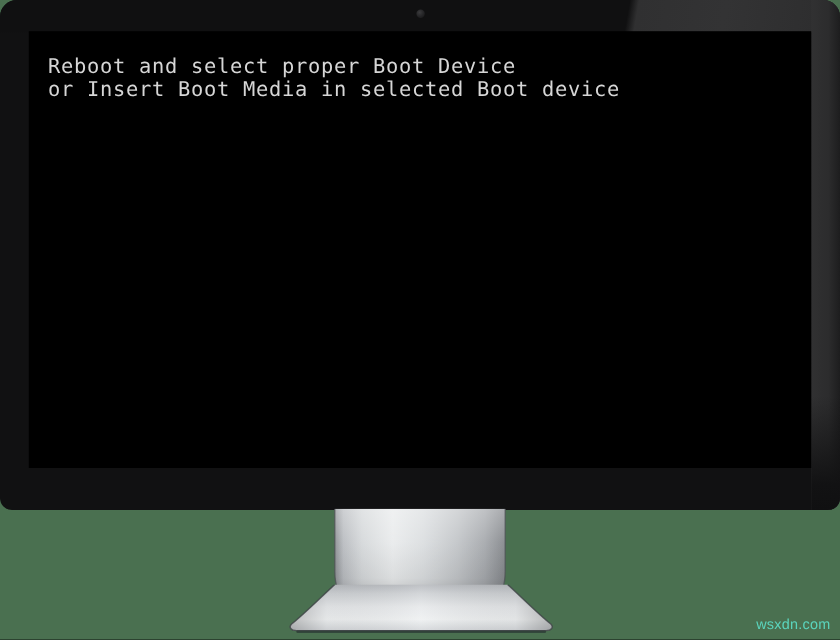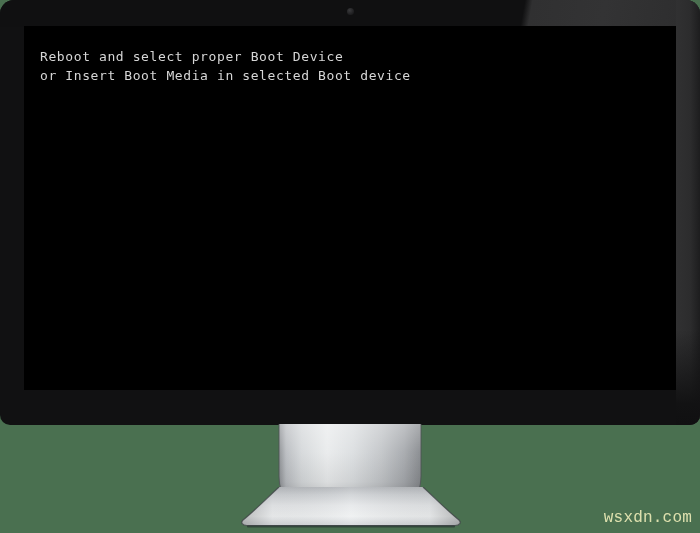--- a/index.html
+++ b/index.html
@@ -86,21 +86,21 @@
     height: 364px;
     background: #000000;
     overflow: hidden;
   }
   #screen-text {
     position: absolute;
     left: 16px;
     top: 21px;
     color: #d6d6d6;
     font-family: "DejaVu Sans Mono", "Liberation Mono", monospace;
-    font-size: 13px;
+    font-size: 17px;
     line-height: 19px;
     letter-spacing: 0.6px;
     white-space: pre;
     margin: 0;
   }
 
   
   #stand-neck {
     position: absolute;
     left: 277px;
@@ -116,23 +116,23 @@
     top: 487px;
     width: 222px;
     height: 44px;
   }
 
   
   #watermark {
     position: absolute;
     right: 8px;
     bottom: 6px;
-    color: #fef9c3;
-    font-family: Liberation Mono, monospace;
-    font-size: 16px;
+    color: #5eead4;
+    font-family: Liberation Sans, sans-serif;
+    font-size: 12px;
     letter-spacing: 0.2px;
     opacity: 0.82;
   }
 </style>
 </head>
 <body>
 
 <div id="scene">
 
   <div id="monitor-body">

